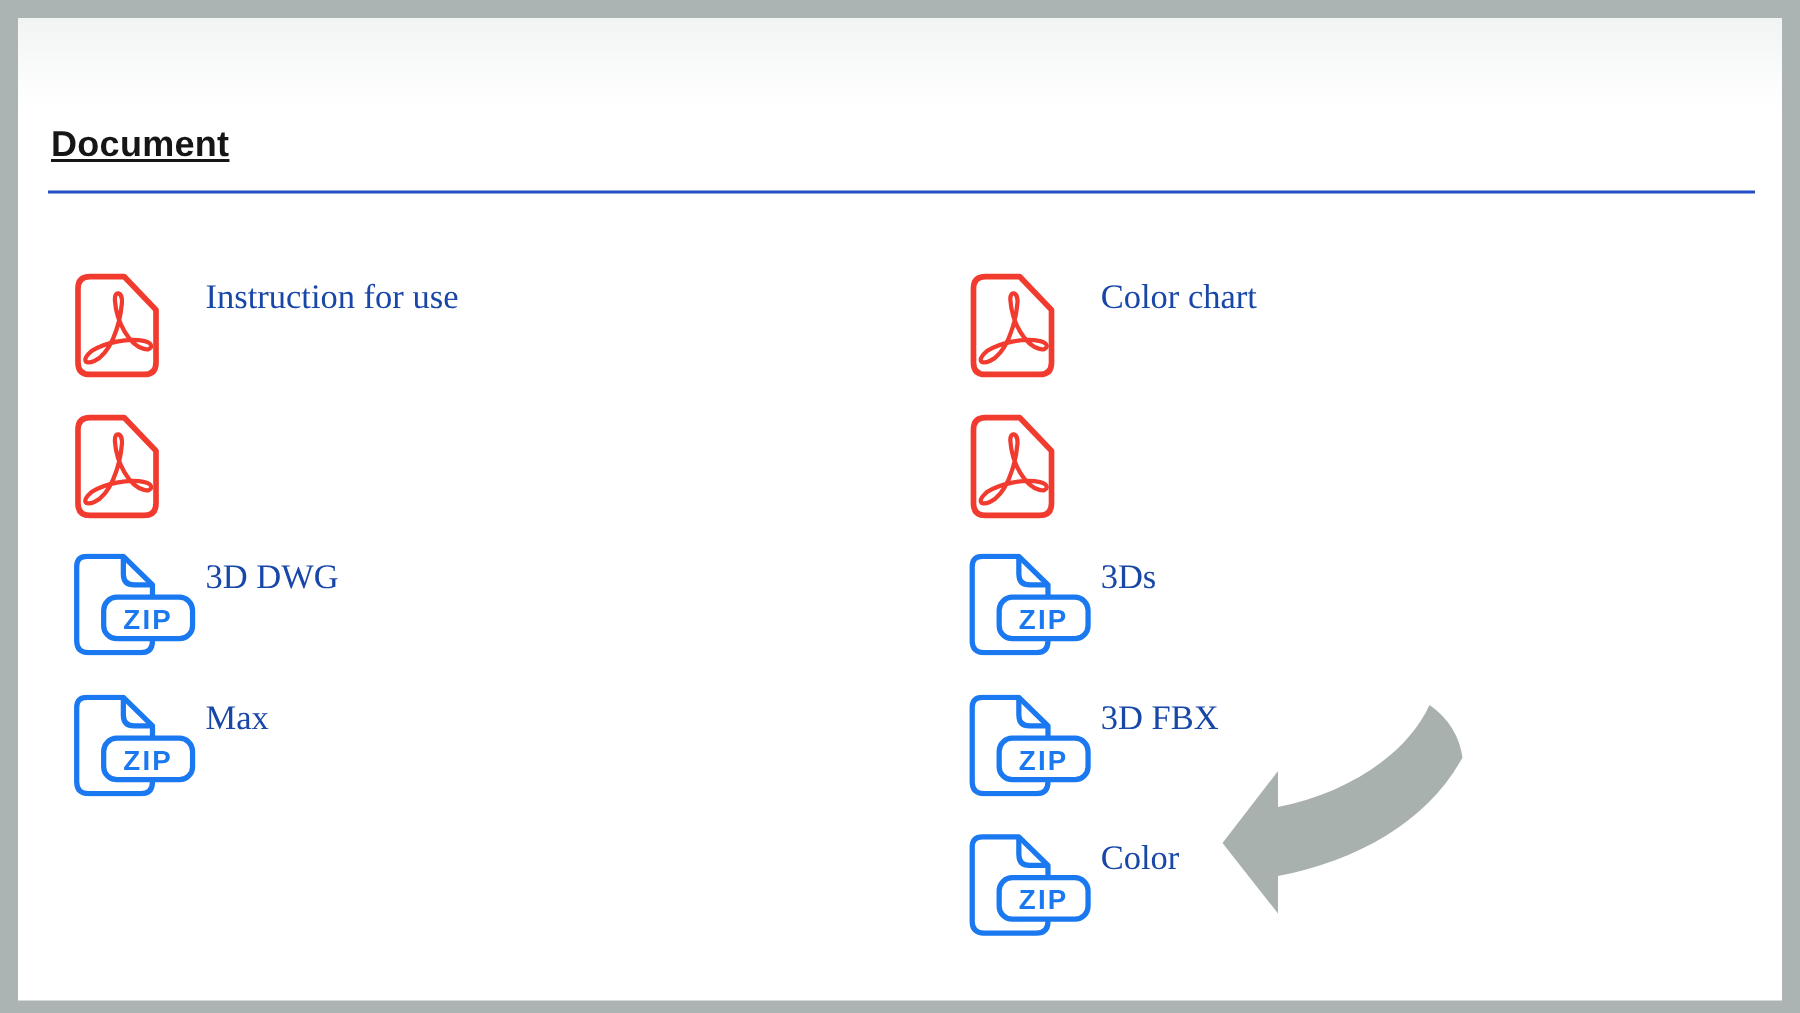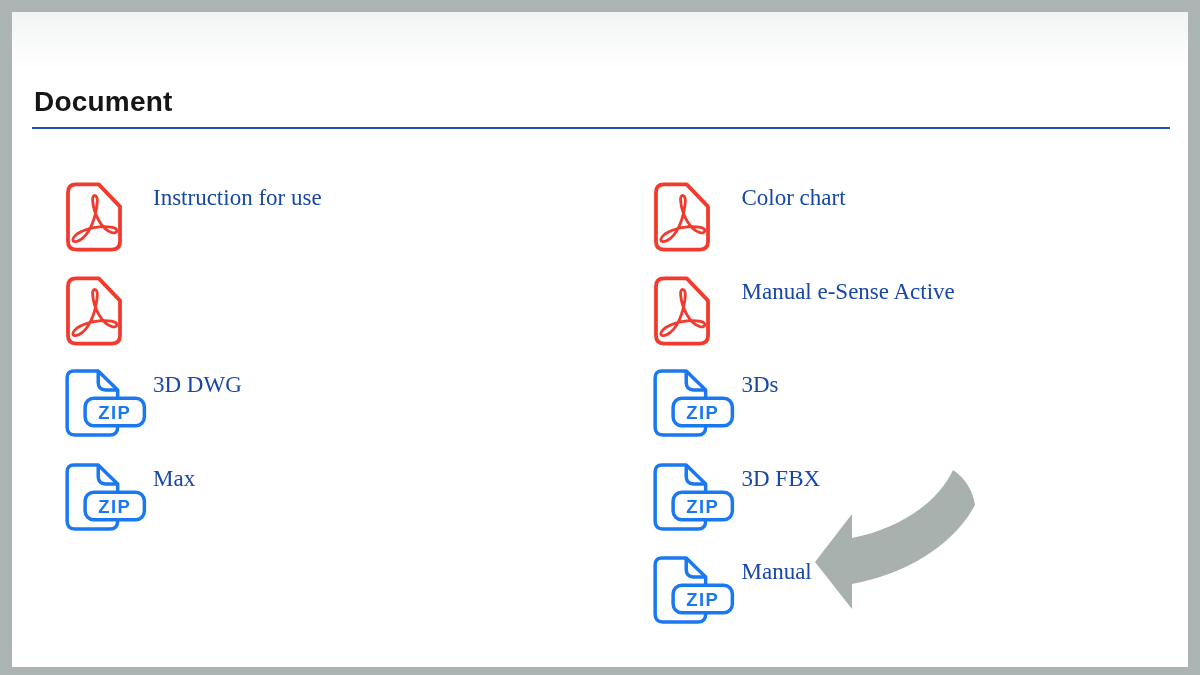--- a/index.html
+++ b/index.html
@@ -7,29 +7,30 @@
     width:1200px;height:675px;position:relative;overflow:hidden;
     font-family:"Liberation Sans",sans-serif;
     background:var(--frame-gray,#abb4b2);
   }
   .page{
     position:absolute;left:12px;top:12px;right:12px;bottom:8px;
     background:linear-gradient(180deg,#f2f4f4 0px,#ffffff 58px);
   }
   .page-title{
     position:absolute;left:22px;top:55px;
-    font-size:28px;font-weight:700;color:var(--heading-text,#161616);
+    font-size:24px;font-weight:700;color:var(--heading-text,#161616);
     letter-spacing:.2px;
+    text-decoration:underline;
   }
   .title-divider{
     position:absolute;left:20px;right:18px;top:115px;height:2px;
     background:var(--title-underline,#2250c4);
   }
   .doc-grid{
-    position:absolute;left:41px;top:168px;right:0;
+    position:absolute;left:25px;top:168px;right:0;
     display:flex;
   }
   .doc-col{display:flex;flex-direction:column;}
   .doc-col.left{width:603px;}
   .doc-col.right{width:560px;}
   .doc-item{
     height:93.5px;display:flex;align-items:flex-start;
     padding-left:12px;box-sizing:border-box;cursor:pointer;
   }
   .icon-cell{width:88px;flex:0 0 88px;padding-top:2px;text-align:right;}
@@ -105,21 +106,20 @@
           </span>
     <span class="doc-label">Color chart</span>
   </div>
         <div class="doc-item">
     <span class="icon-cell">
             <svg class="pdf-icon-svg" width="58" height="70" viewBox="0 0 60 74">
     <path d="M11 2.5 L35 2.5 L57.5 26 L57.5 63 Q57.5 71.5 49 71.5 L11 71.5 Q2.5 71.5 2.5 63 L2.5 11 Q2.5 2.5 11 2.5 Z" fill="none" stroke="currentColor" stroke-width="4" stroke-linejoin="round"></path>
     <path d="M12 55 C5 61 7 65 14 62 C25 57 32 38 33.5 21 C34 13 28 12 28.5 19 C29.5 35 39 51 49 53.5 C55 55 56.5 49.5 49.5 48 C38 45.5 21 49 12 55" fill="none" stroke="currentColor" stroke-width="3" stroke-linecap="round" stroke-linejoin="round"></path>
   </svg>
           </span>
-    <span class="doc-label">Manual e-Sense Active</span>
   </div>
         <div class="doc-item">
     <span class="icon-cell">
             <svg class="zip-icon-svg" width="82" height="68" viewBox="0 0 84 70">
     <path d="M9 2 L34 2 L54 21.5 L54 60 Q54 68 46 68 L10 68 Q2 68 2 60 L2 9 Q2 2 9 2 Z" fill="none" stroke="currentColor" stroke-width="3.6" stroke-linejoin="round"></path>
     <path d="M34 3 L34 14 Q34 21.5 41.5 21.5 L53 21.5" fill="none" stroke="currentColor" stroke-width="3.6" stroke-linejoin="round" stroke-linecap="round"></path>
     <rect x="20.5" y="30" width="61" height="28.5" rx="9" fill="#ffffff" stroke="currentColor" stroke-width="3.6"></rect>
     <text class="zip-badge-text" x="51" y="51.5" text-anchor="middle">ZIP</text>
   </svg>
           </span>
@@ -138,21 +138,21 @@
   </div>
         <div class="doc-item">
     <span class="icon-cell">
             <svg class="zip-icon-svg" width="82" height="68" viewBox="0 0 84 70">
     <path d="M9 2 L34 2 L54 21.5 L54 60 Q54 68 46 68 L10 68 Q2 68 2 60 L2 9 Q2 2 9 2 Z" fill="none" stroke="currentColor" stroke-width="3.6" stroke-linejoin="round"></path>
     <path d="M34 3 L34 14 Q34 21.5 41.5 21.5 L53 21.5" fill="none" stroke="currentColor" stroke-width="3.6" stroke-linejoin="round" stroke-linecap="round"></path>
     <rect x="20.5" y="30" width="61" height="28.5" rx="9" fill="#ffffff" stroke="currentColor" stroke-width="3.6"></rect>
     <text class="zip-badge-text" x="51" y="51.5" text-anchor="middle">ZIP</text>
   </svg>
           </span>
-    <span class="doc-label">Manual</span>
+    <span class="doc-label">Color</span>
   </div>
       </div>
   </div>
 
   <svg class="arrow-overlay" width="1176" height="655" viewBox="12 12 1176 655" aria-hidden="true">
     <path d="M 815 562 L 852 514 L 852 538
              C 898 529 938 503 953 470
              C 966 479 973 491 975 505
              C 953 546 906 574 852 584
              L 852 609 Z" fill="var(--arrow-gray,#a9b1ae)"></path>

